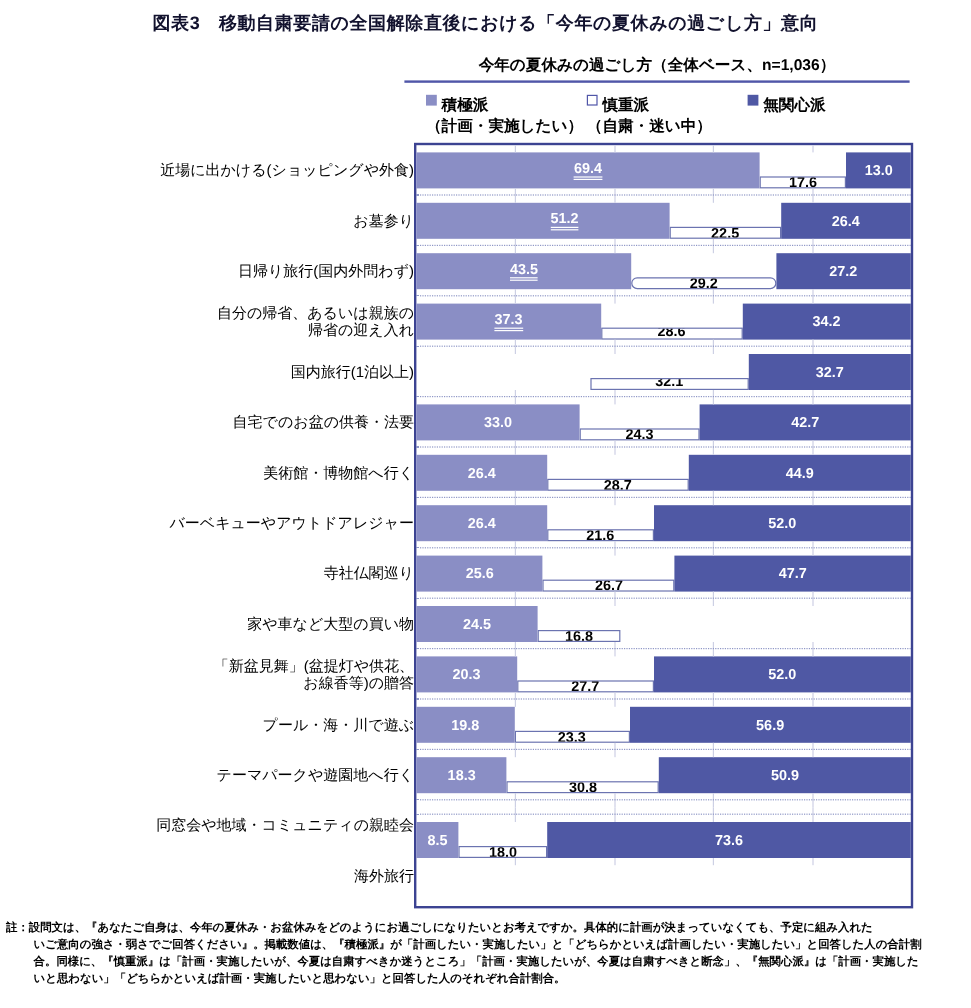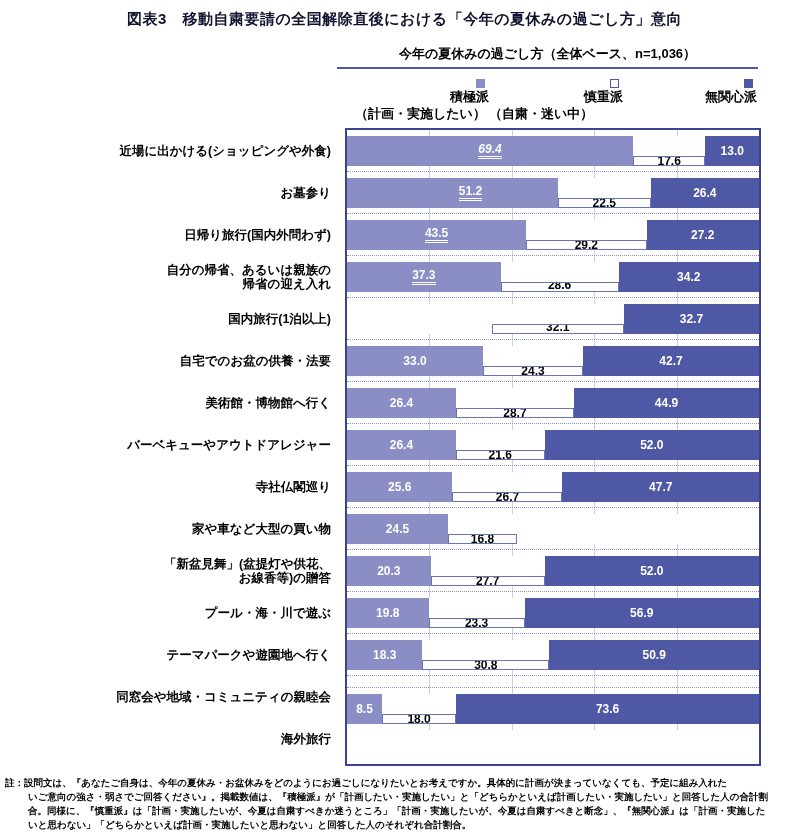--- a/index.html
+++ b/index.html
@@ -24,36 +24,36 @@
   .chart-subtitle {
     text-align: center;
     font-size: 13px;
     font-weight: bold;
     padding-bottom: 4px;
     border-bottom: 2px solid #5056a8;
   }
 
   .legend { display: flex; margin: 10px 0 6px 355px; }
   .legend-item { width: 134px; font-size: 13px; font-weight: bold; line-height: 17px; }
-  .legend-line1 { display: flex; align-items: flex-end; flex-direction: column; }
+  .legend-line1 { display: flex; align-items: flex-start; }
   .swatch { width: 9px; height: 9px; display: inline-block; margin-right: 4px; flex: 0 0 9px; }
   .swatch-active { background: #8a8ec5; }
   .swatch-cautious { background: #ffffff; border: 1.5px solid #5056a8; }
   .swatch-indifferent { background: #4f58a4; }
   .legend-line2 { white-space: nowrap; }
 
   .chart-body { display: flex; margin-top: 2px; }
   .labels-col { width: 345px; padding-top: 8px; }
   .cat-label {
     height: 30px; margin-bottom: 12px;
     display: flex; align-items: center; justify-content: flex-end;
     text-align: right;
-    font-size: 12.5px; font-weight: bold; line-height: 14px;
+    font-size: 12.5px; font-weight: normal; line-height: 14px;
     white-space: pre-line;
-    padding-right: 14px;
+    padding-right: 0;
   }
   .plot {
     width: 416px;
     border: 2px solid #3c4392;
     background: #ffffff;
   }
   .strip { height: 6px; position: relative; }
   .gap { height: 12px; position: relative; }
   .tick { position: absolute; top: 0; bottom: 0; width: 1px; background: #cdd0e4; }
   .gap .dotline { position: absolute; top: 5px; left: 0; right: 0; border-top: 1px dotted #8f97c6; }
@@ -136,21 +136,21 @@
         <div class="cat-label">海外旅行</div>
       </div>
     <div class="plot" id="plot">
         <div class="strip">
           <div class="tick" style="left: 20%;"></div>
           <div class="tick" style="left: 40%;"></div>
           <div class="tick" style="left: 60%;"></div>
           <div class="tick" style="left: 80%;"></div>
         </div>
         <div class="bar-row">
-          <div class="seg seg-active" style="width: 69.4%; font-style: italic;">
+          <div class="seg seg-active" style="width: 69.4%;">
             <span class="val u">69.4</span>
           </div>
           <div class="seg seg-cautious" style="width: 17.6%;">
             <span class="val">17.6</span>
           </div>
           <div class="seg seg-indifferent">
             <span class="val">13.0</span>
           </div>
         </div>
         <div class="gap">
@@ -175,21 +175,21 @@
           <div class="tick" style="left: 20%;"></div>
           <div class="tick" style="left: 40%;"></div>
           <div class="tick" style="left: 60%;"></div>
           <div class="tick" style="left: 80%;"></div>
           <div class="dotline"></div>
         </div>
         <div class="bar-row">
           <div class="seg seg-active" style="width: 43.5%;">
             <span class="val u">43.5</span>
           </div>
-          <div class="seg seg-cautious" style="width: 29.2%;">
+          <div class="seg seg-cautious" style="width: 29.2%; border-radius: 13px;">
             <span class="val">29.2</span>
           </div>
           <div class="seg seg-indifferent">
             <span class="val">27.2</span>
           </div>
         </div>
         <div class="gap">
           <div class="tick" style="left: 20%;"></div>
           <div class="tick" style="left: 40%;"></div>
           <div class="tick" style="left: 60%;"></div>

